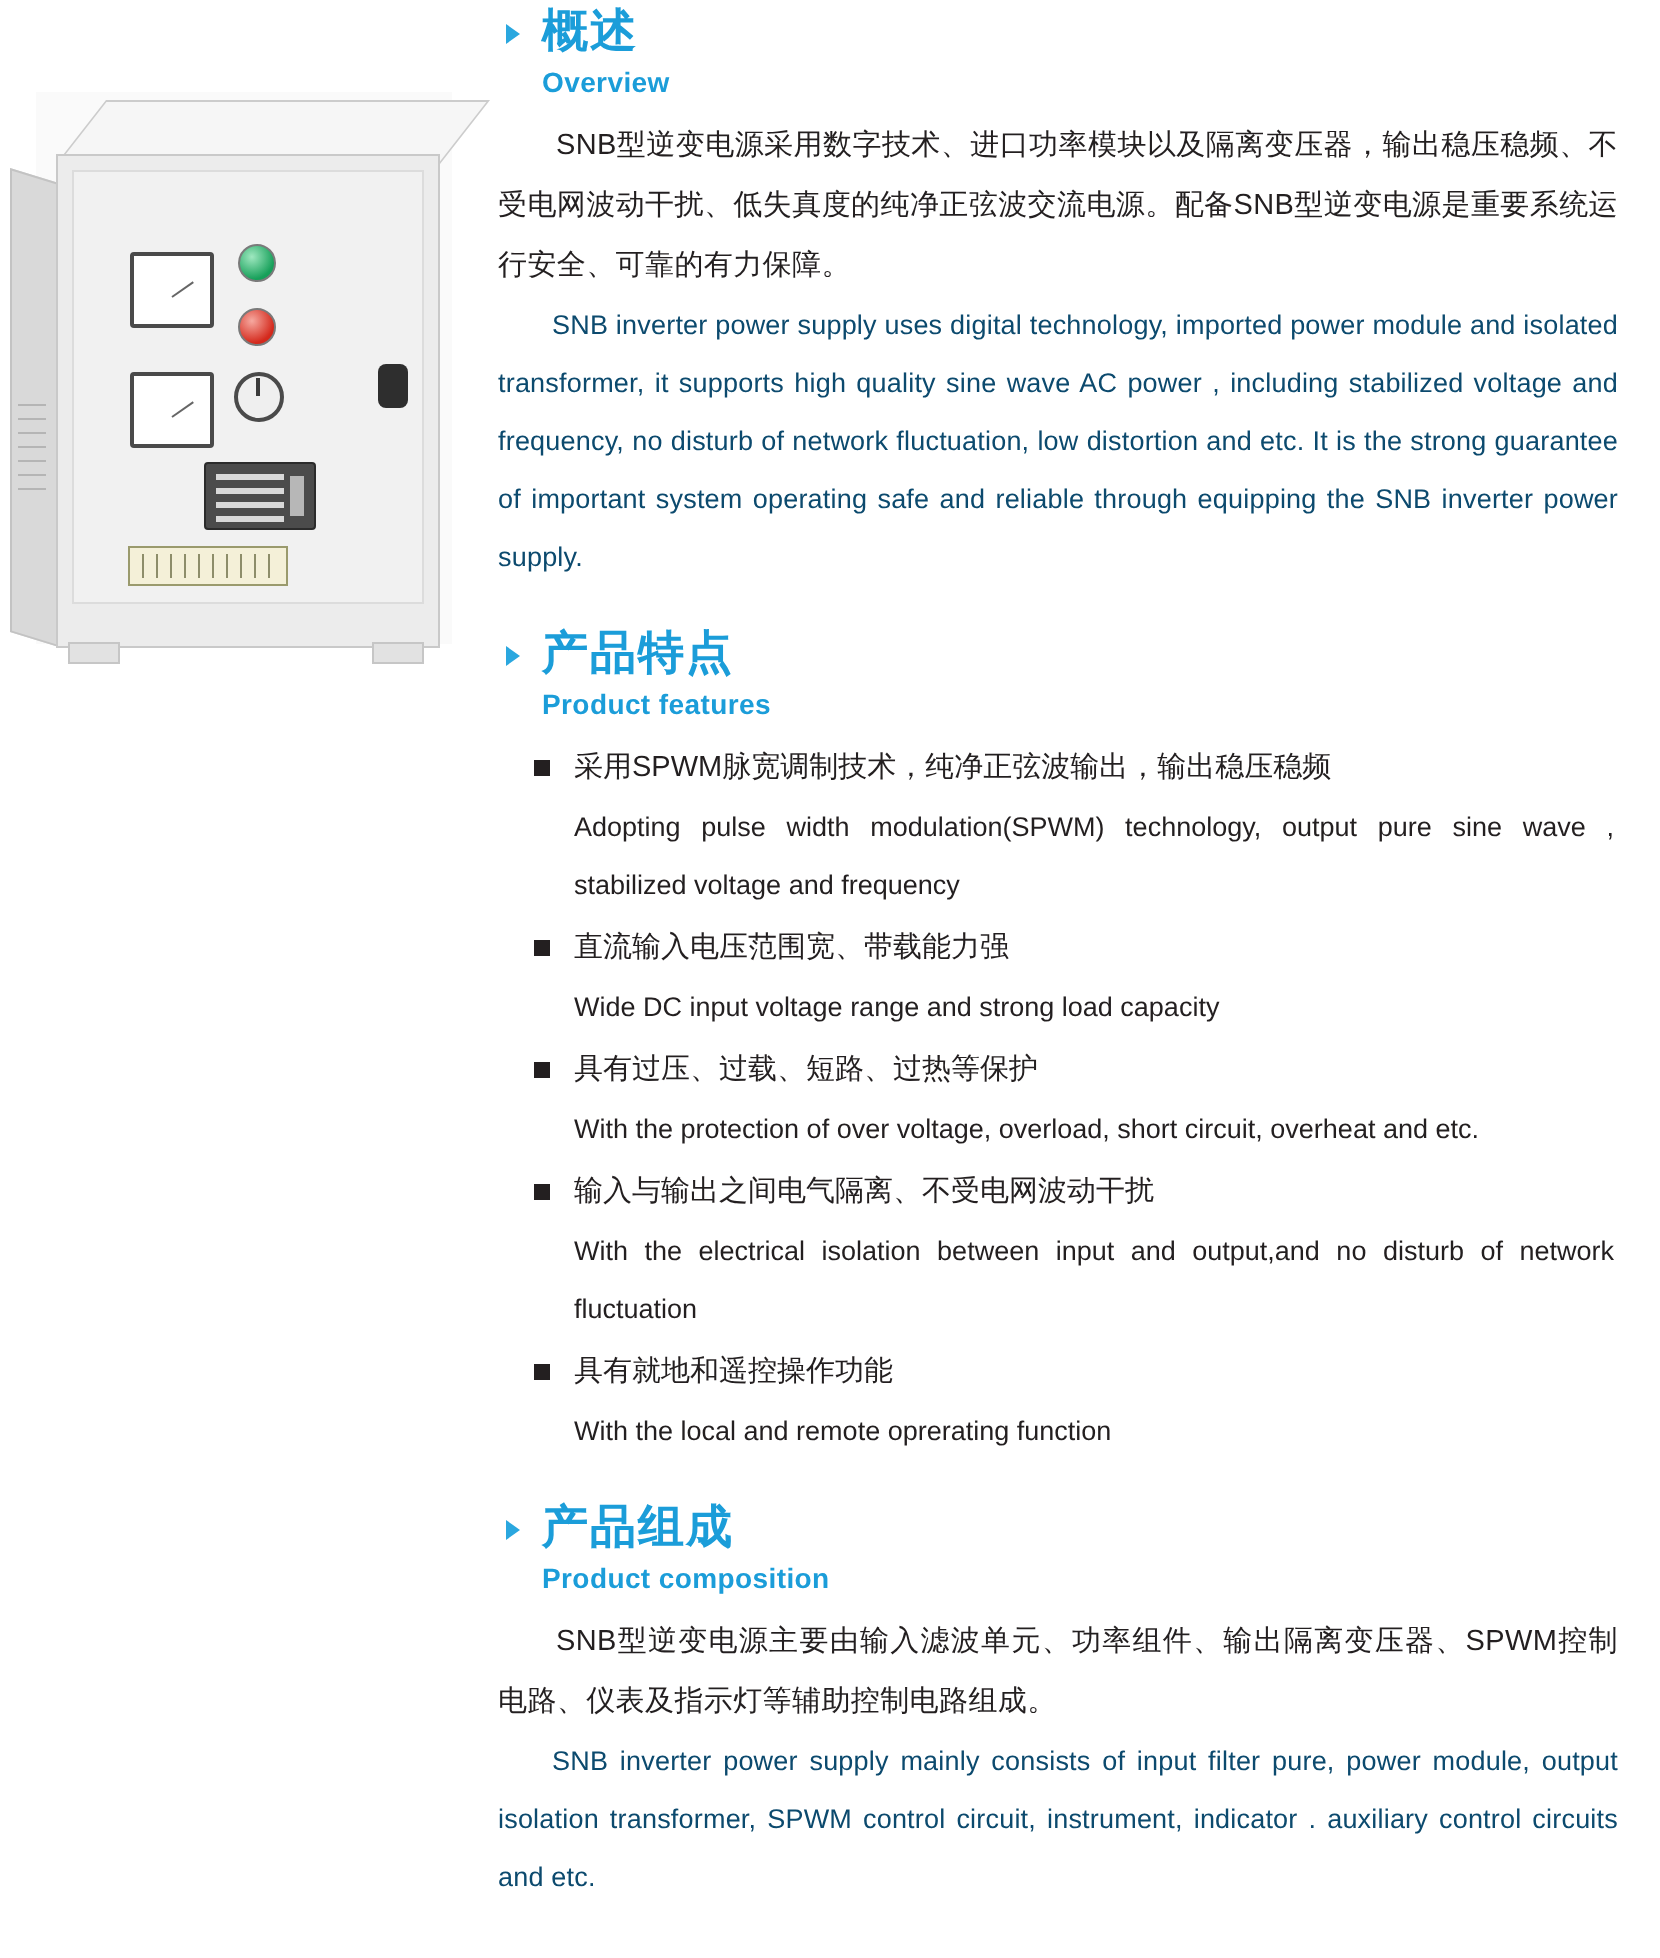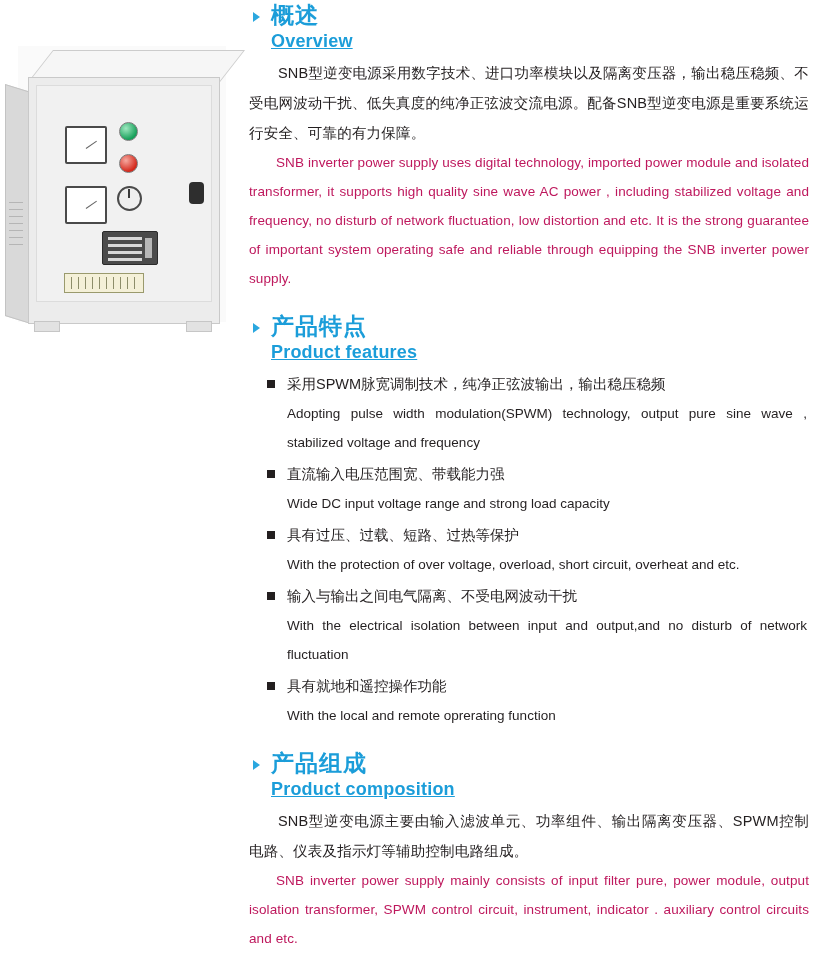--- a/index.html
+++ b/index.html
@@ -232,41 +232,40 @@
   }
   .sec-title-cn {
     font-size: 23px;
     color: #1b9dd9;
     font-weight: bold;
     letter-spacing: 1px;
     line-height: 30px;
     margin: 0;
   }
   .sec-title-en {
-    font-size: 18px;
+    font-size: 14px;
     color: #1b9dd9;
     line-height: 22px;
     margin: 0 0 6px 0;
     letter-spacing: 0.2px;
-    text-decoration: underline;
   }
 
   p.body-cn {
     font-size: 14.5px;
     line-height: 30px;
     color: #231f20;
     margin: 0;
     text-align: justify;
     text-indent: 2em;
     letter-spacing: 0.2px;
   }
   p.body-en {
     font-size: 13.5px;
     line-height: 29px;
-    color: #be185d;
+    color: #0c4a6e;
     margin: 0;
     text-align: justify;
     text-indent: 2em;
     letter-spacing: 0.1px;
   }
   .features { margin: 2px 0 0 18px; }
   .feature { margin-bottom: 2px; }
   .feat-cn {
     font-size: 14.5px;
     color: #231f20;

